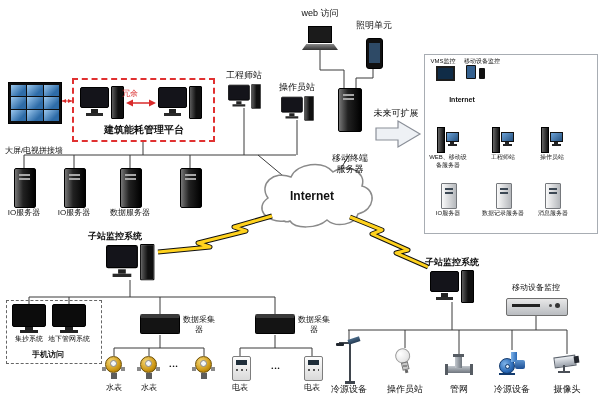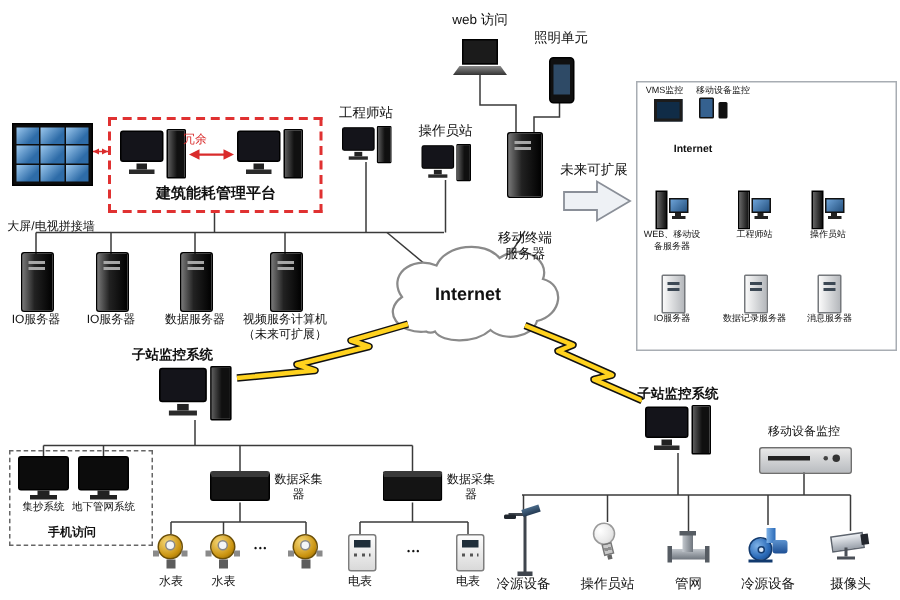--- a/index.html
+++ b/index.html
@@ -241,24 +241,20 @@
       <i class="l1"></i>
       <i class="l2"></i>
     </div>
   <div class="tsrv node" style="left:180px;top:168px;">
       <i class="l1"></i>
       <i class="l2"></i>
     </div>
   <div class="lbl s8" style="left:2px;top:208px;width:44px;">IO服务器</div>
   <div class="lbl s8" style="left:52px;top:208px;width:44px;">IO服务器</div>
   <div class="lbl s8" style="left:102px;top:208px;width:56px;">数据服务器</div>
-  <div class="lbl s8" style="left:156px;top:208px;width:68px;">
-    <span>视频服务计算机</span><br>
-    <span>（未来可扩展）</span>
-  </div>
 
   <div class="lbl" style="left:222px;top:70px;width:44px;">工程师站</div>
   <div class="node" style="left:228px;top:84px;">
       <div class="pc sc75">
         <span class="tw"></span>
         <span class="mon"><span class="scr"></span></span>
         <span class="st"></span>
         <span class="bs"></span>
       </div>
     </div>

